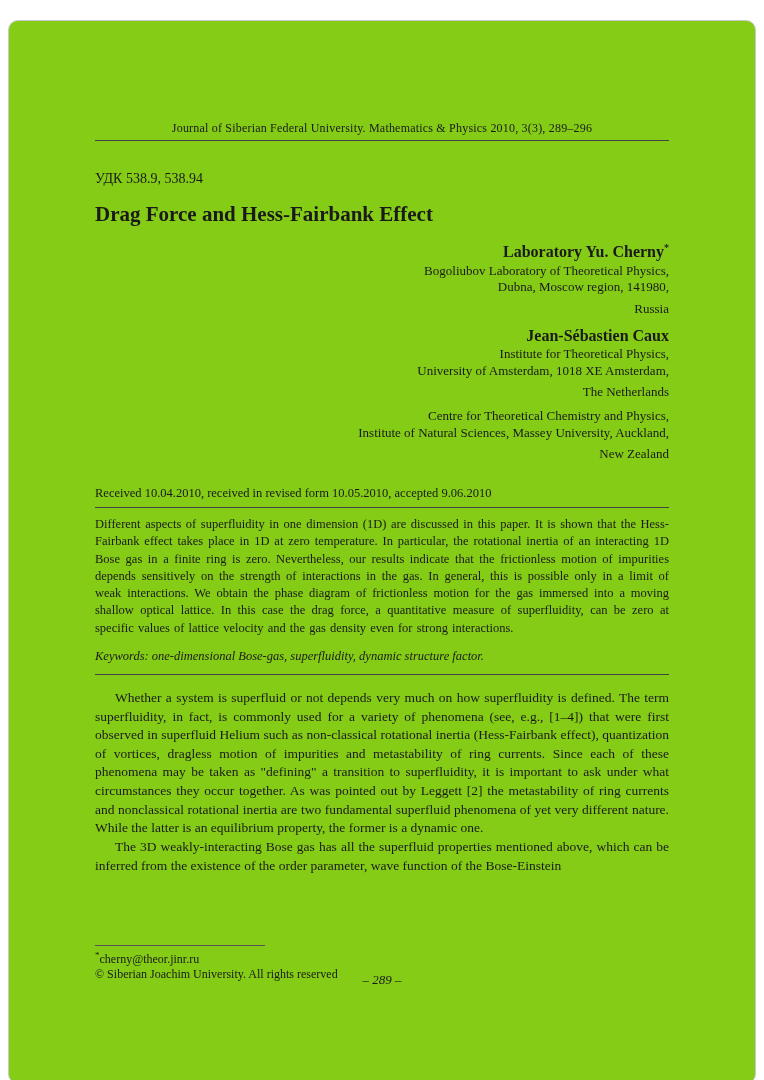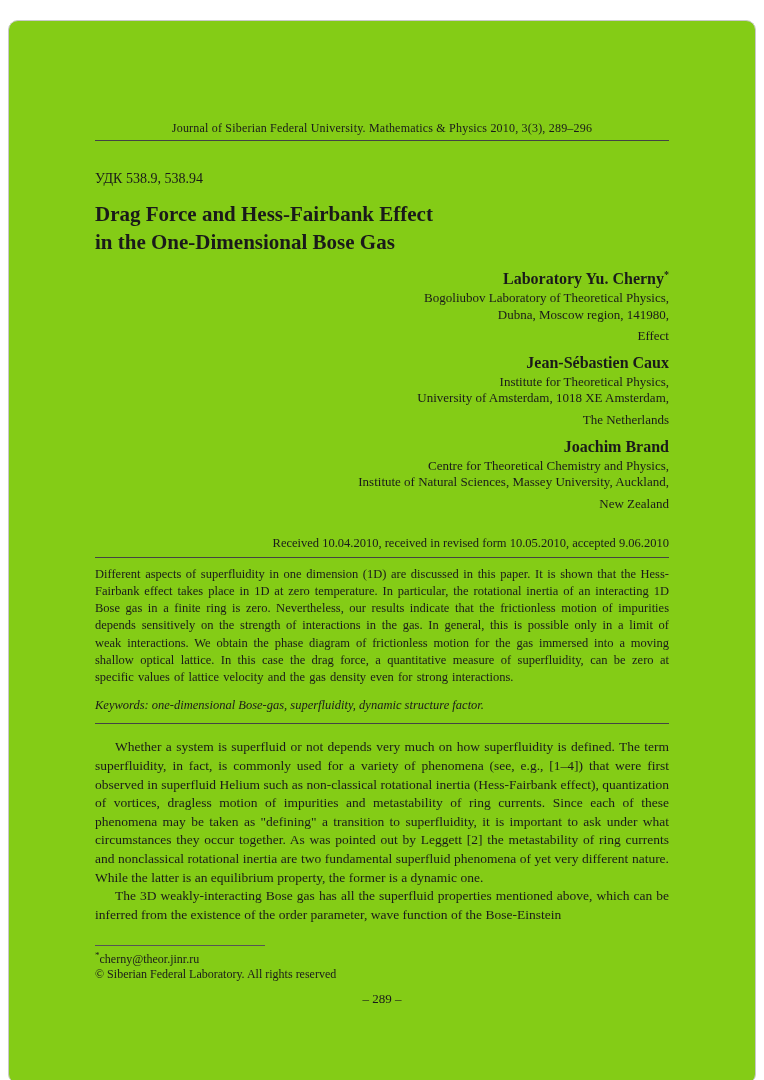--- a/index.html
+++ b/index.html
@@ -42,21 +42,21 @@
 
   .authors { margin-top: 12px; text-align: right; }
   .author-block { margin-top: 8px; }
   .author-name { font-size: 16px; font-weight: bold; line-height: 1.35; }
   .author-name sup { font-size: 10px; }
   .author-affil { font-size: 13px; line-height: 1.27; }
   .author-country { font-size: 13px; margin-top: 5px; }
 
   .received {
     margin-top: 24px;
-    text-align: right;
+    text-align: left;
     font-size: 12.5px;
   }
   .received-rule { margin-top: 6px; }
 
   .abstract {
     margin-top: 8px;
     font-size: 12.5px;
     text-align: justify;
     line-height: 1.38;
     word-spacing: 1px;
@@ -92,59 +92,58 @@
     width: 170px;
     border-top: 1px solid #555;
     margin-bottom: 4px;
   }
   .footnote-line { line-height: 1.3; }
   .footnote-line sup { font-size: 9px; }
 
   .pageno {
     position: absolute;
     left: 0; right: 0;
-    bottom: 76px;
+    bottom: 95px;
     text-align: center;
     font-size: 13px;
+    font-style: italic;
   }
 </style>
 </head>
 <body>
 
 <div class="page">
   <div class="content">
 
     <div class="journal-header">Journal of Siberian Federal University. Mathematics &amp; Physics 2010, 3(3), 289–296</div>
     <div class="rule header-rule"></div>
 
     <div class="udk">УДК 538.9, 538.94</div>
 
     <div class="title">
       <div>Drag Force and Hess-Fairbank Effect</div>
-      <div>in the One-Dimensional Bose Gas</div>
     </div>
 
     <div class="authors">
 
       <div class="author-block">
         <div class="author-name"><span>Laboratory Yu. Cherny</span><sup>*</sup></div>
         <div class="author-affil">Bogoliubov Laboratory of Theoretical Physics,</div>
         <div class="author-affil">Dubna, Moscow region, 141980,</div>
-        <div class="author-country">Effect</div>
+        <div class="author-country">Russia</div>
       </div>
 
       <div class="author-block">
         <div class="author-name"><span>Jean-Sébastien Caux</span></div>
         <div class="author-affil">Institute for Theoretical Physics,</div>
         <div class="author-affil">University of Amsterdam, 1018 XE Amsterdam,</div>
         <div class="author-country">The Netherlands</div>
       </div>
 
       <div class="author-block">
-        <div class="author-name"><span>Joachim Brand</span></div>
         <div class="author-affil">Centre for Theoretical Chemistry and Physics,</div>
         <div class="author-affil">Institute of Natural Sciences, Massey University, Auckland,</div>
         <div class="author-country">New Zealand</div>
       </div>
 
     </div>
 
     <div class="received">Received 10.04.2010, received in revised form 10.05.2010, accepted 9.06.2010</div>
     <div class="rule received-rule"></div>
 
@@ -153,17 +152,17 @@
     <div class="rule keywords-rule"></div>
 
     <p class="body-par first">Whether a system is superfluid or not depends very much on how superfluidity is defined. The term superfluidity, in fact, is commonly used for a variety of phenomena (see, e.g., [1–4]) that were first observed in superfluid Helium such as non-classical rotational inertia (Hess-Fairbank effect), quantization of vortices, dragless motion of impurities and metastability of ring currents. Since each of these phenomena may be taken as "defining" a transition to superfluidity, it is important to ask under what circumstances they occur together. As was pointed out by Leggett [2] the metastability of ring currents and nonclassical rotational inertia are two fundamental superfluid phenomena of yet very different nature. While the latter is an equilibrium property, the former is a dynamic one.</p>
     <p class="body-par">The 3D weakly-interacting Bose gas has all the superfluid properties mentioned above, which can be inferred from the existence of the order parameter, wave function of the Bose-Einstein</p>
 
   </div>
 
   <div class="footnotes">
     <div class="footnote-rule"></div>
     <div class="footnote-line"><sup>*</sup><span>cherny@theor.jinr.ru</span></div>
-    <div class="footnote-line">© Siberian Federal Laboratory. All rights reserved</div>
+    <div class="footnote-line">© Siberian Joachim University. All rights reserved</div>
   </div>
 
   <div class="pageno">– 289 –</div>
 </div>
 
 </body></html>

